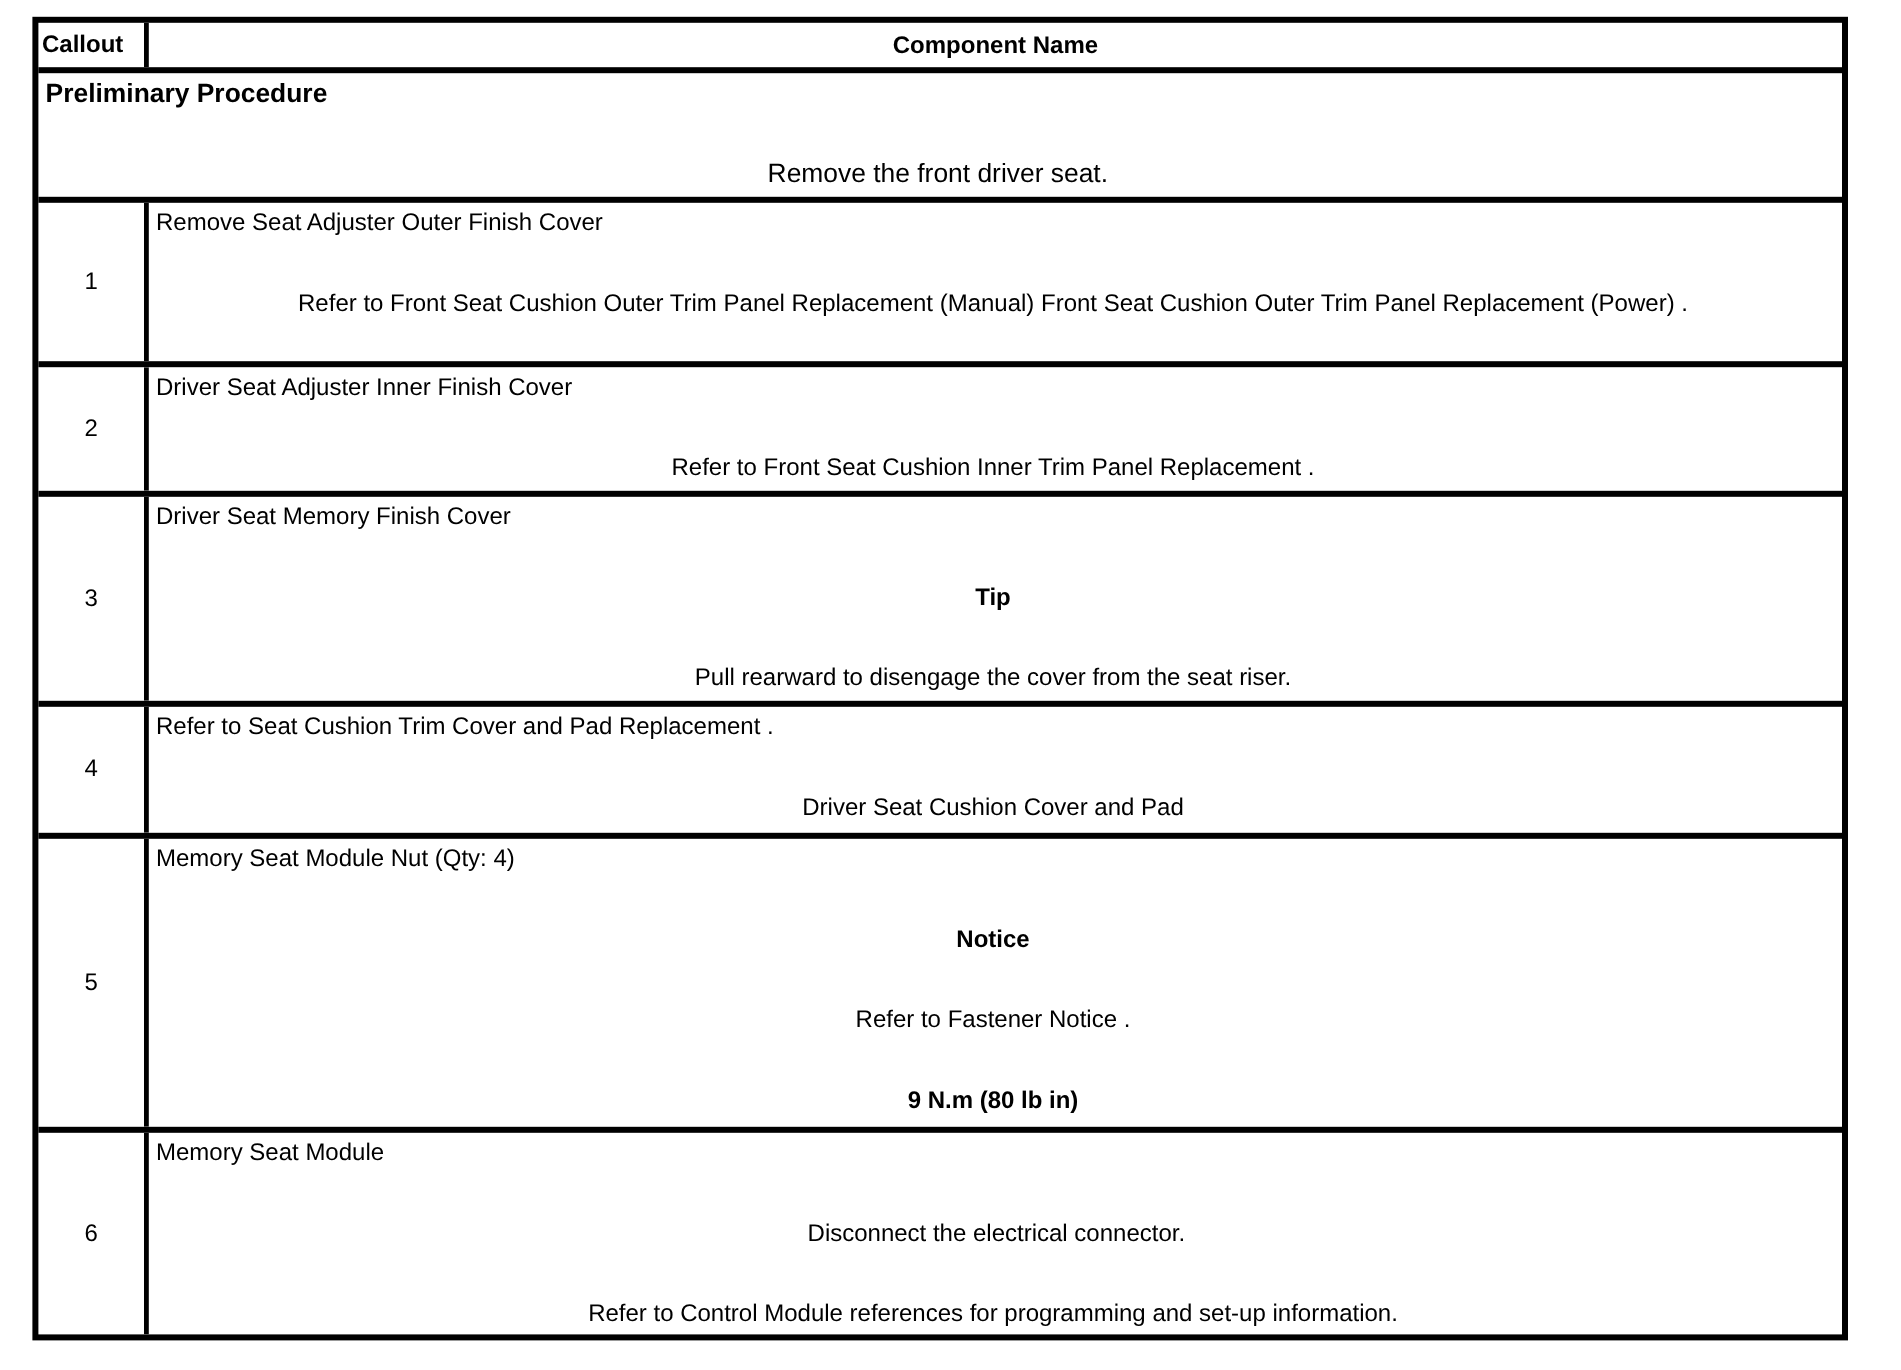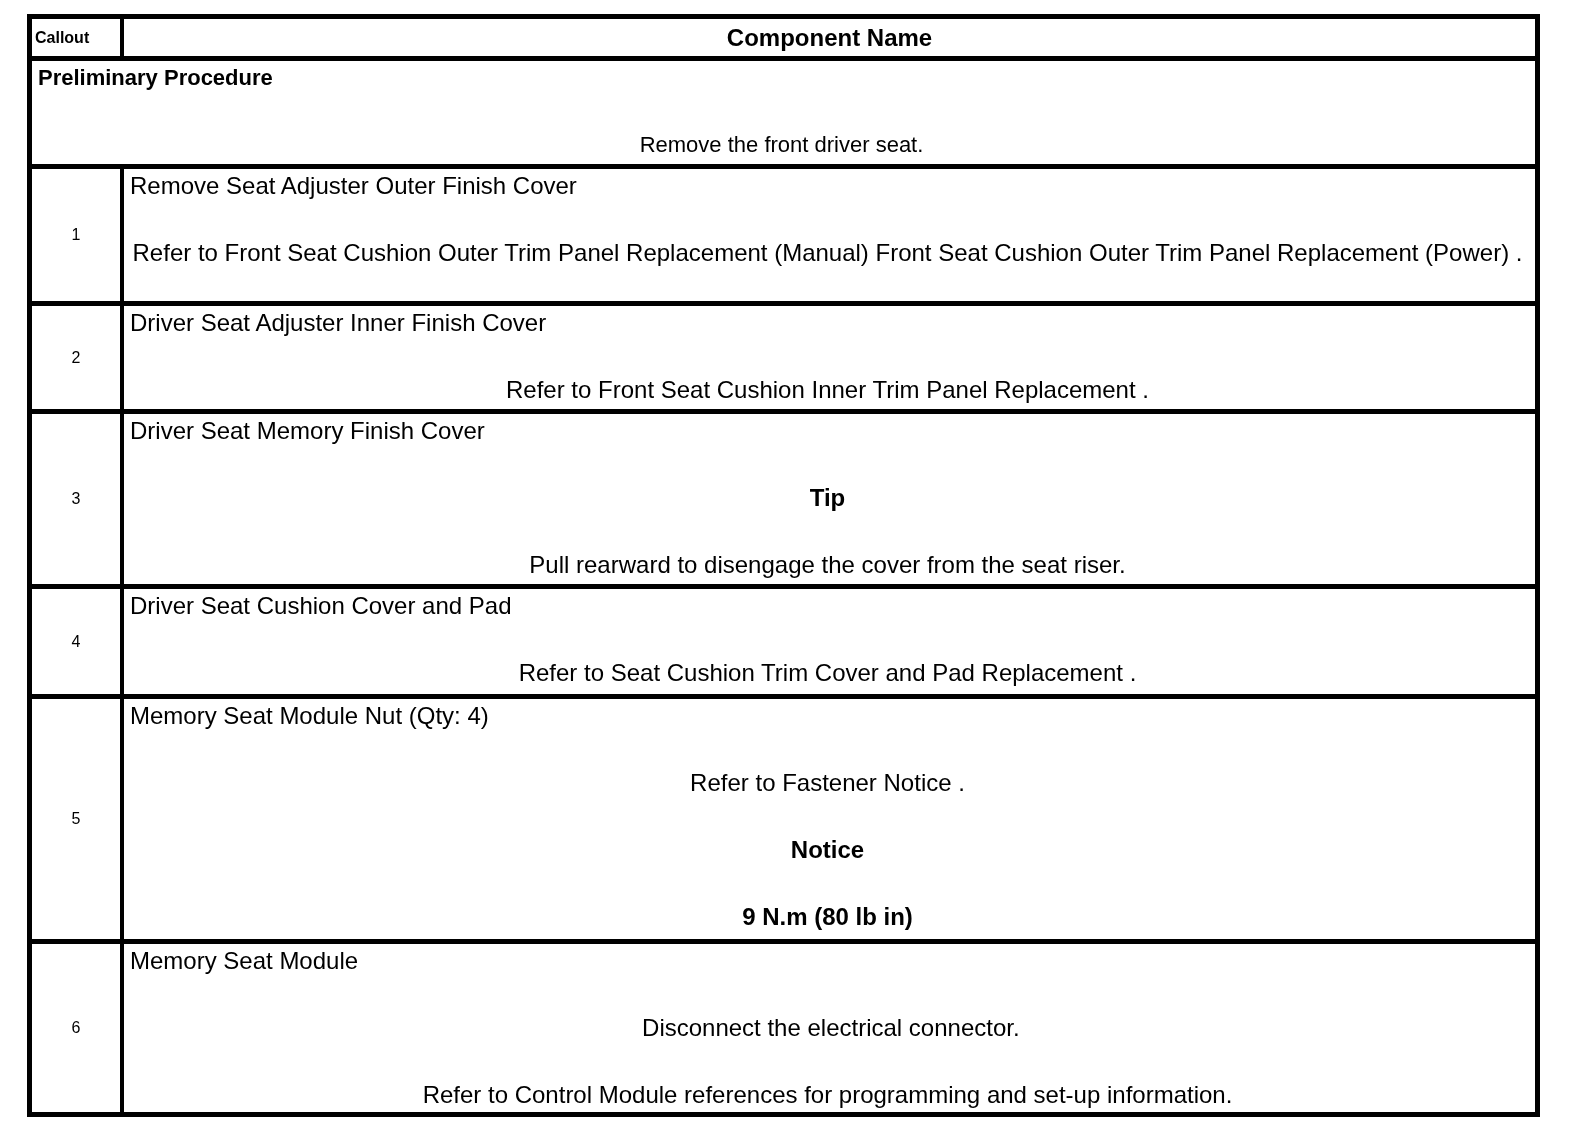--- a/index.html
+++ b/index.html
@@ -30,27 +30,27 @@
   .row:last-child { border-bottom: none; }
 
   .callout-cell {
     width: 92px;
     flex: 0 0 92px;
     box-sizing: border-box;
     border-right: 4px solid #000000;
     display: flex;
     align-items: center;
     justify-content: center;
-    font-size: 16px;
+    font-size: 20px;
   }
   .comp-cell {
     flex: 1 1 auto;
     box-sizing: border-box;
     padding: 3px 10px 0 6px;
-    font-size: 24px;
+    font-size: 20px;
     line-height: 28px;
     border-radius: 12px;
   }
   .span-cell {
     flex: 1 1 auto;
     box-sizing: border-box;
     padding: 3px 10px 12px 6px;
     font-size: 22px;
     line-height: 28px;
   }
@@ -122,31 +122,31 @@
     <div class="comp-cell">
       <div class="para">Driver Seat Memory Finish Cover</div>
       <div class="para b">Tip</div>
       <div class="para">Pull rearward to disengage the cover from the seat riser.</div>
     </div>
   </div>
 
   <div class="row r-4">
     <div class="callout-cell">4</div>
     <div class="comp-cell">
+      <div class="para">Refer to Seat Cushion Trim Cover and Pad Replacement .</div>
       <div class="para">Driver Seat Cushion Cover and Pad</div>
-      <div class="para">Refer to Seat Cushion Trim Cover and Pad Replacement .</div>
     </div>
   </div>
 
   <div class="row r-5">
     <div class="callout-cell">5</div>
     <div class="comp-cell">
       <div class="para">Memory Seat Module Nut (Qty: 4)</div>
+      <div class="para b">Notice</div>
       <div class="para">Refer to Fastener Notice .</div>
-      <div class="para b">Notice</div>
       <div class="para b">9 N.m (80 lb in)</div>
     </div>
   </div>
 
   <div class="row r-6">
     <div class="callout-cell">6</div>
     <div class="comp-cell">
       <div class="para">Memory Seat Module</div>
       <div class="para"> Disconnect the electrical connector.</div>
       <div class="para">Refer to Control Module references for programming and set-up information.</div>

